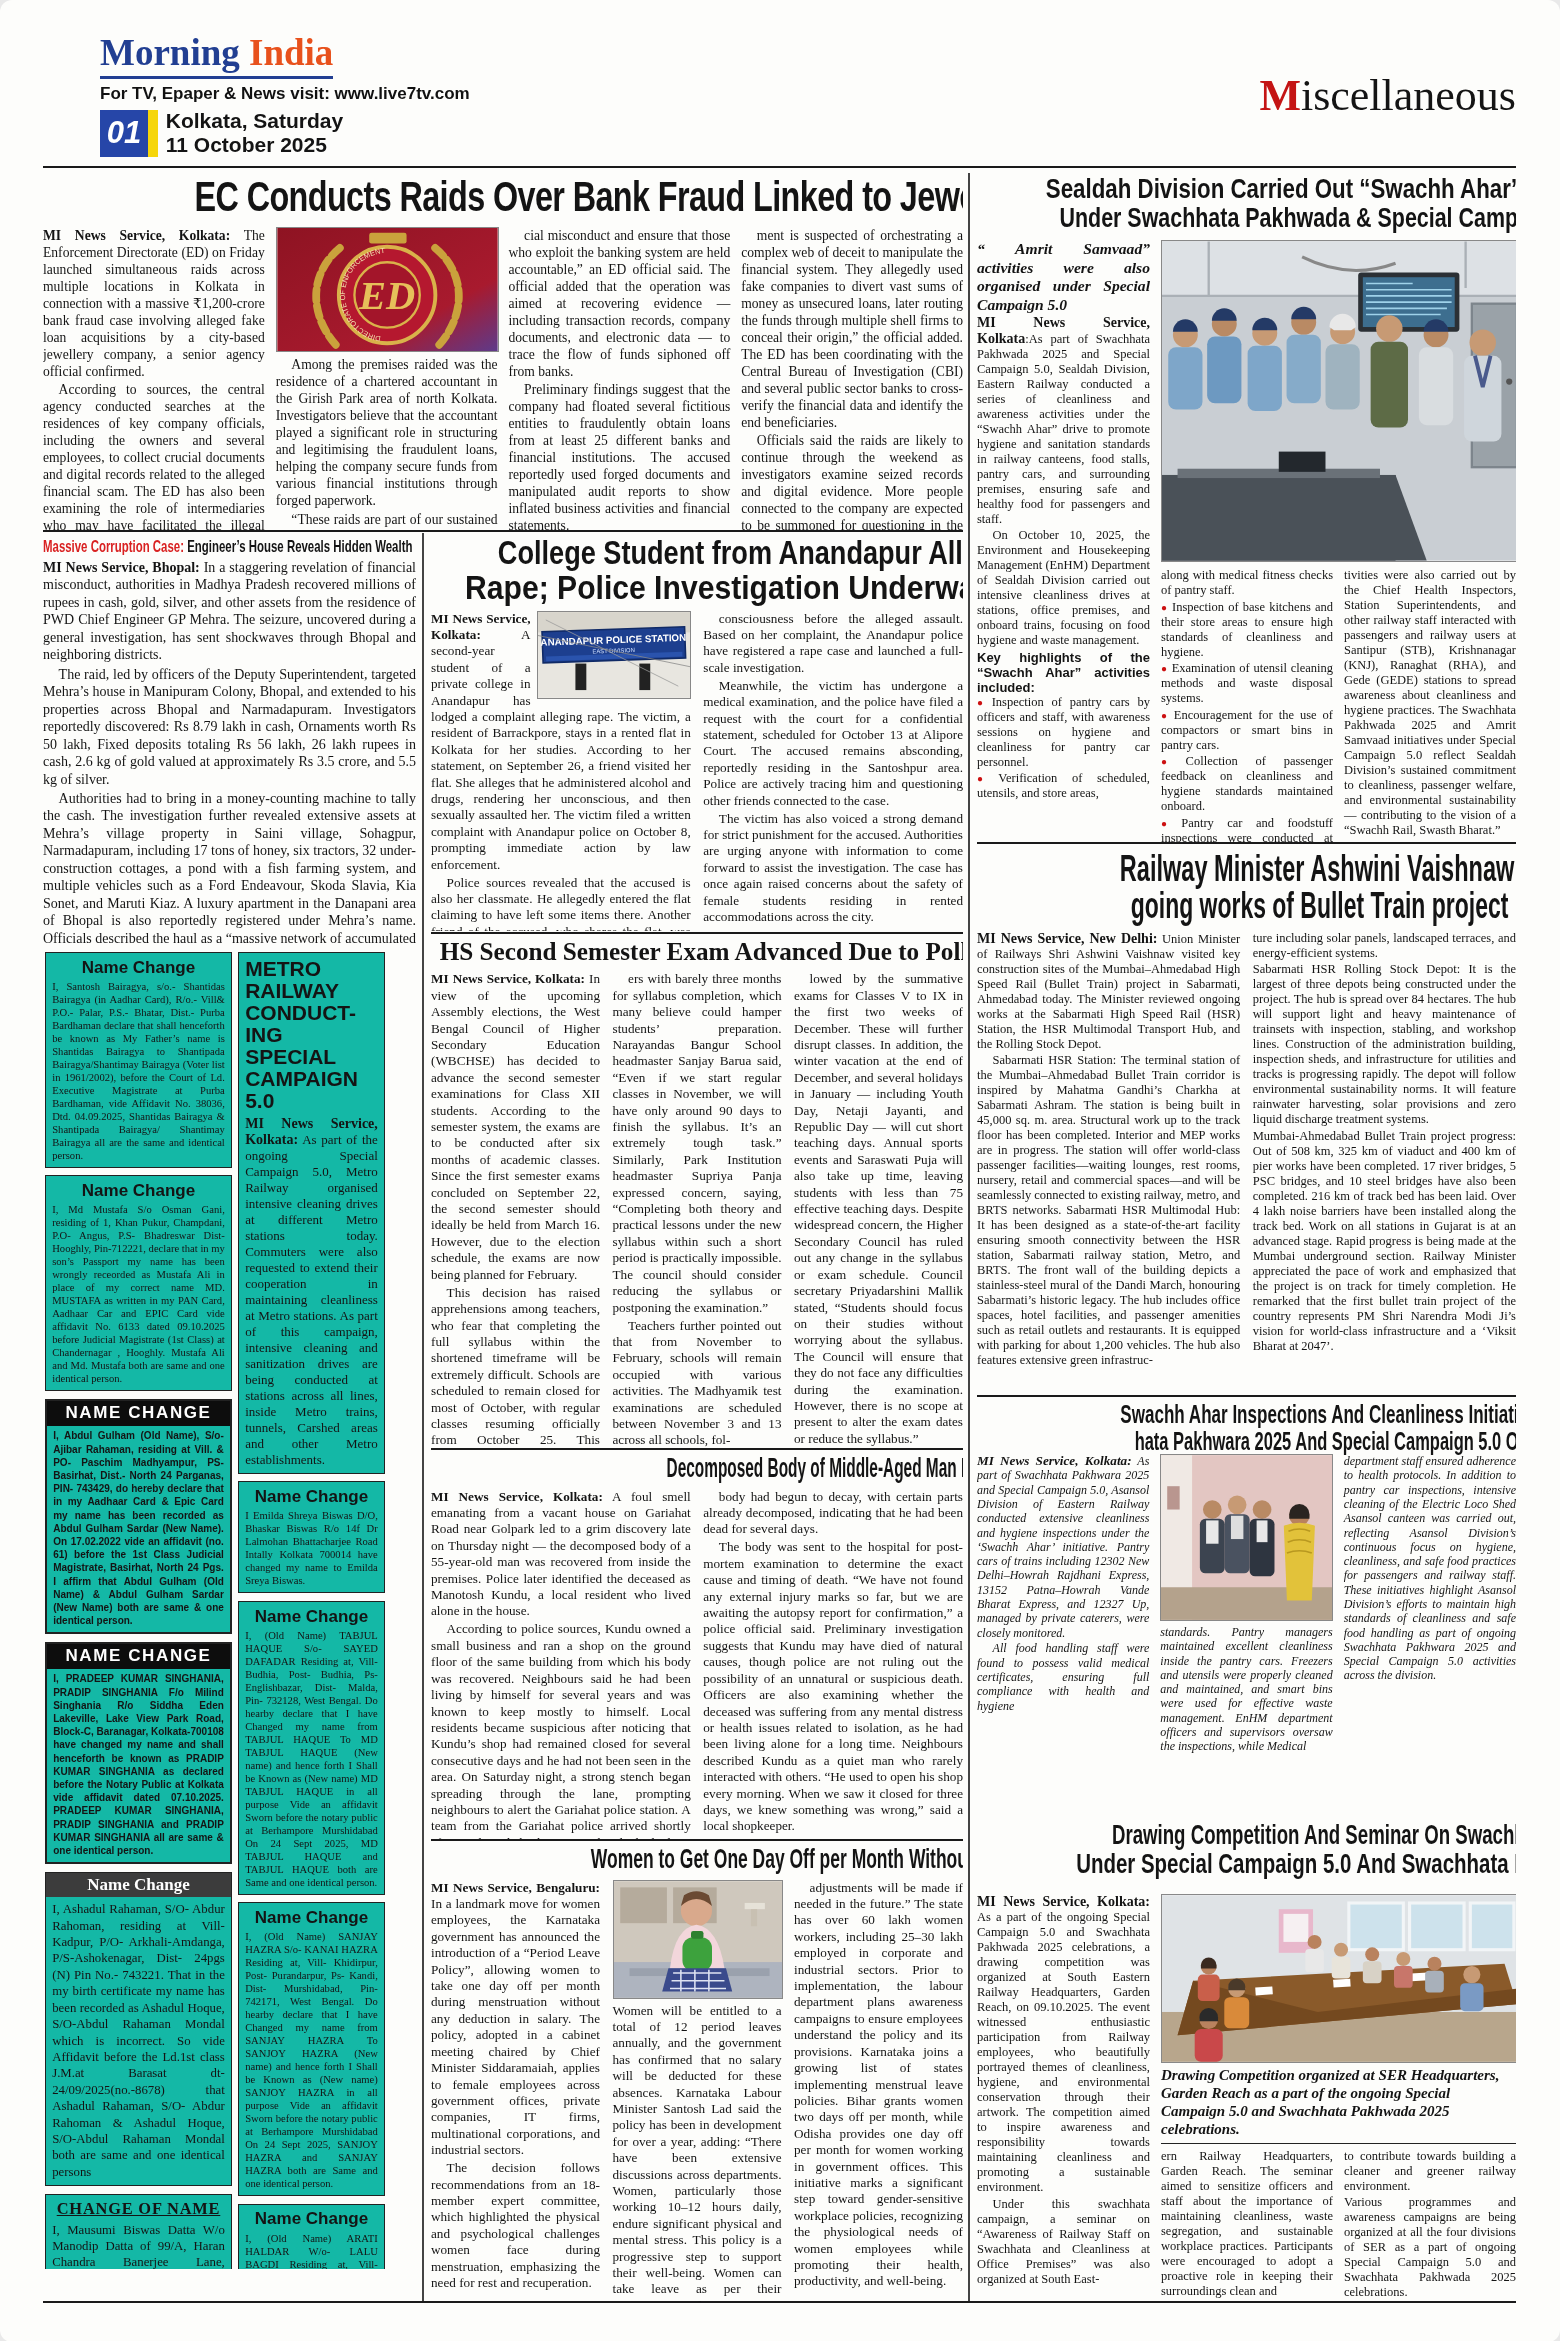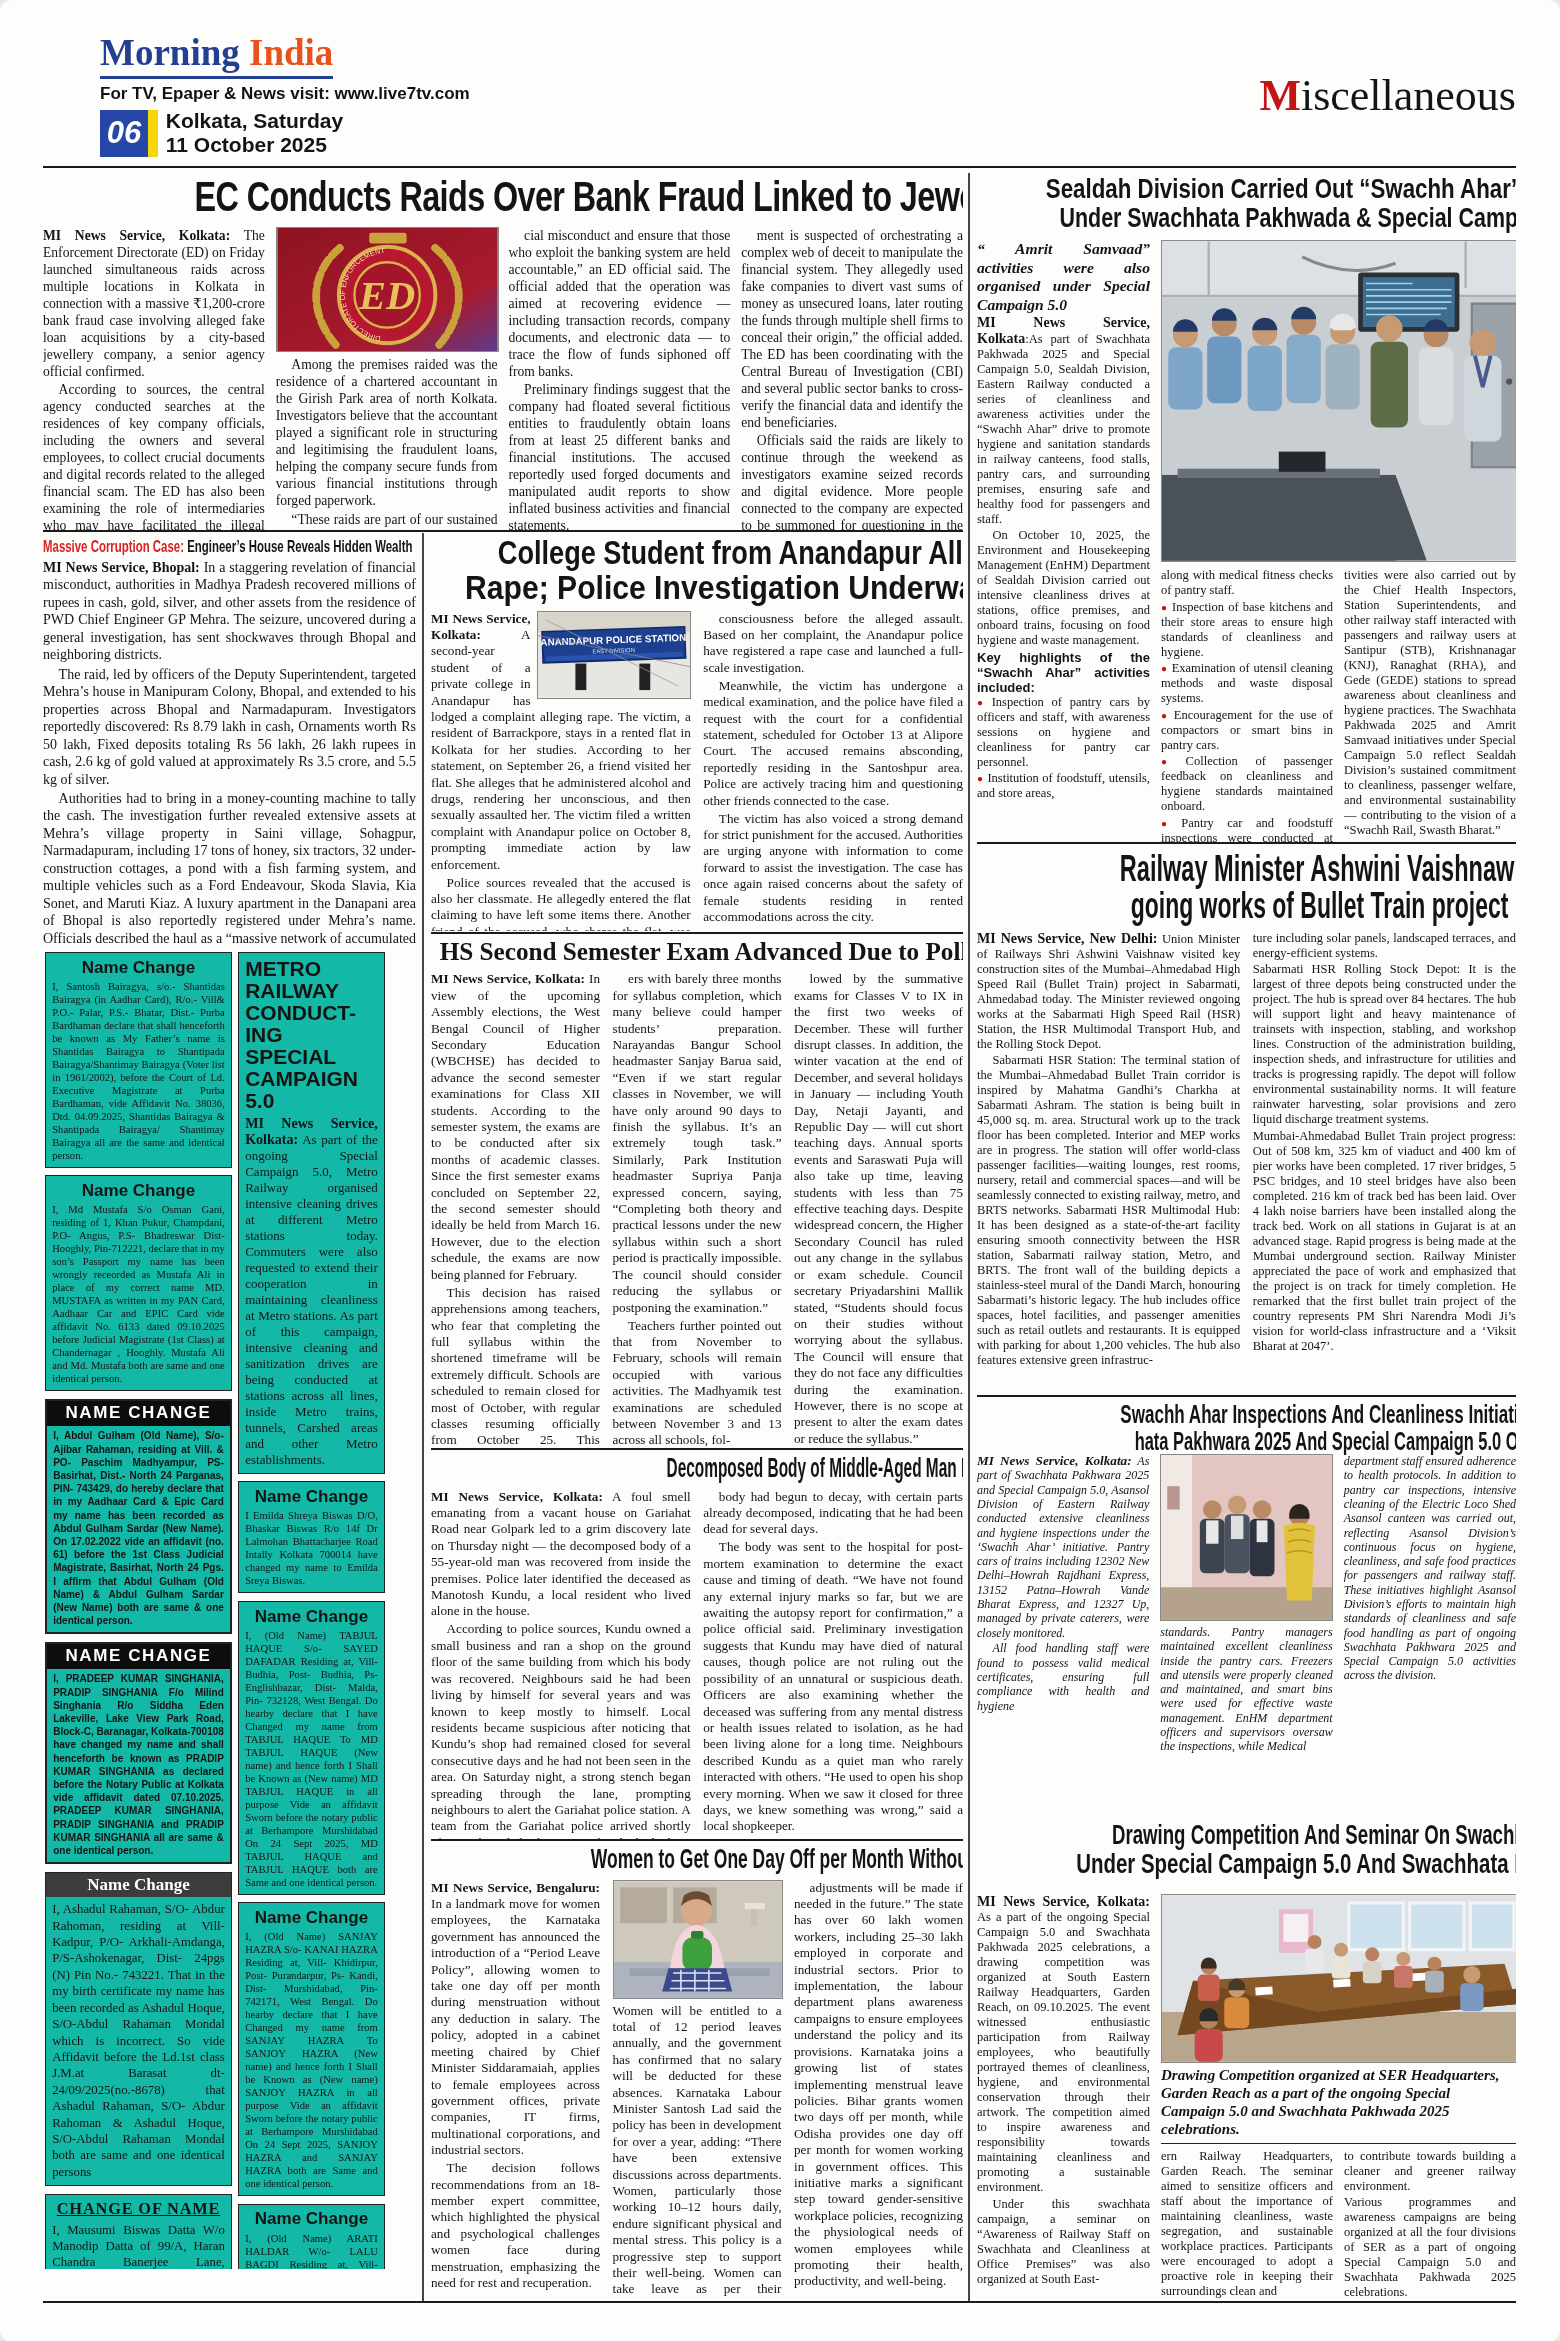--- a/index.html
+++ b/index.html
@@ -71,21 +71,21 @@
 </head>
 <body>
 
 <div class="page">
 
   <div class="abs" style="left:100px;top:31px;">
     <span class="logo"><span class="l1">Morning</span> <span class="l2">India</span></span>
   </div>
   <div class="abs tagline" style="left:100px;top:84px;">For TV, Epaper &amp; News visit: www.live7tv.com</div>
   <div class="abs" style="left:100px;top:109px;display:flex;align-items:center;">
-    <div class="pagenum">06</div>
+    <div class="pagenum">01</div>
     <div class="ybar"></div>
     <div class="cityline" style="margin-left:7.8px;">
       <div>Kolkata, Saturday</div>
       <div>11 October 2025</div>
     </div>
   </div>
   <div class="abs section-title" style="right:44px;top:70px;"><span class="m">M</span><span>iscellaneous</span></div>
   <div class="hrule" style="left:43px;width:1473px;top:166px;"></div>
 
   <div class="vrule" style="left:422px;top:533px;height:1768px;"></div>
@@ -343,21 +343,21 @@
     <div class="cols gap14" style="margin-top:7.8px;">
       <div style="width:173px;flex:none;" class="bt f16">
         <div class="lede">“ Amrit Samvaad” activities were also organised under Special Campaign 5.0</div>
         <p class="first"><span class="byline" style="font-size:14px;">MI News Service, Kolkata</span><span>:As part of Swachhata Pakhwada 2025 and Special Campaign 5.0, Sealdah Division, Eastern Railway conducted a series of cleanliness and awareness activities under the “Swachh Ahar” drive to promote hygiene and sanitation standards in railway canteens, food stalls, pantry cars, and surrounding premises, ensuring safe and healthy food for passengers and staff.</span></p>
         <div>
             <p>On October 10, 2025, the Environment and Housekeeping Management (EnHM) Department of Sealdah Division carried out intensive cleanliness drives at stations, office premises, and onboard trains, focusing on food hygiene and waste management.</p>
           </div>
         <div class="subhead">Key highlights of the “Swachh Ahar” activities included:</div>
         <div>
             <span class="bp"><span class="dot">●</span><span>Inspection of pantry cars by officers and staff, with awareness sessions on hygiene and cleanliness for pantry car personnel.</span></span>
-            <span class="bp"><span class="dot">●</span><span>Institution of foodstuff, utensils, and store areas,</span></span>
+            <span class="bp"><span class="dot">●</span><span>Verification of scheduled, utensils, and store areas,</span></span>
           </div>
       </div>
       <div style="flex:1;min-width:0;">
         <svg class="photo" width="355" height="320" viewBox="0 0 456 410">
           <rect width="456" height="410" fill="#c9ced3"></rect>
           <rect y="0" width="456" height="70" fill="#dde1e5"></rect>
           <path d="M0 70 h456 M60 0 v70 M390 0 v60" stroke="#aab0b6" stroke-width="3" fill="none"></path>
           <rect x="252" y="40" width="130" height="76" fill="#2b3035" rx="4"></rect>
           <rect x="258" y="46" width="118" height="64" fill="#3d6e8f"></rect>
           <g stroke="#9fd2ea" stroke-width="2">

